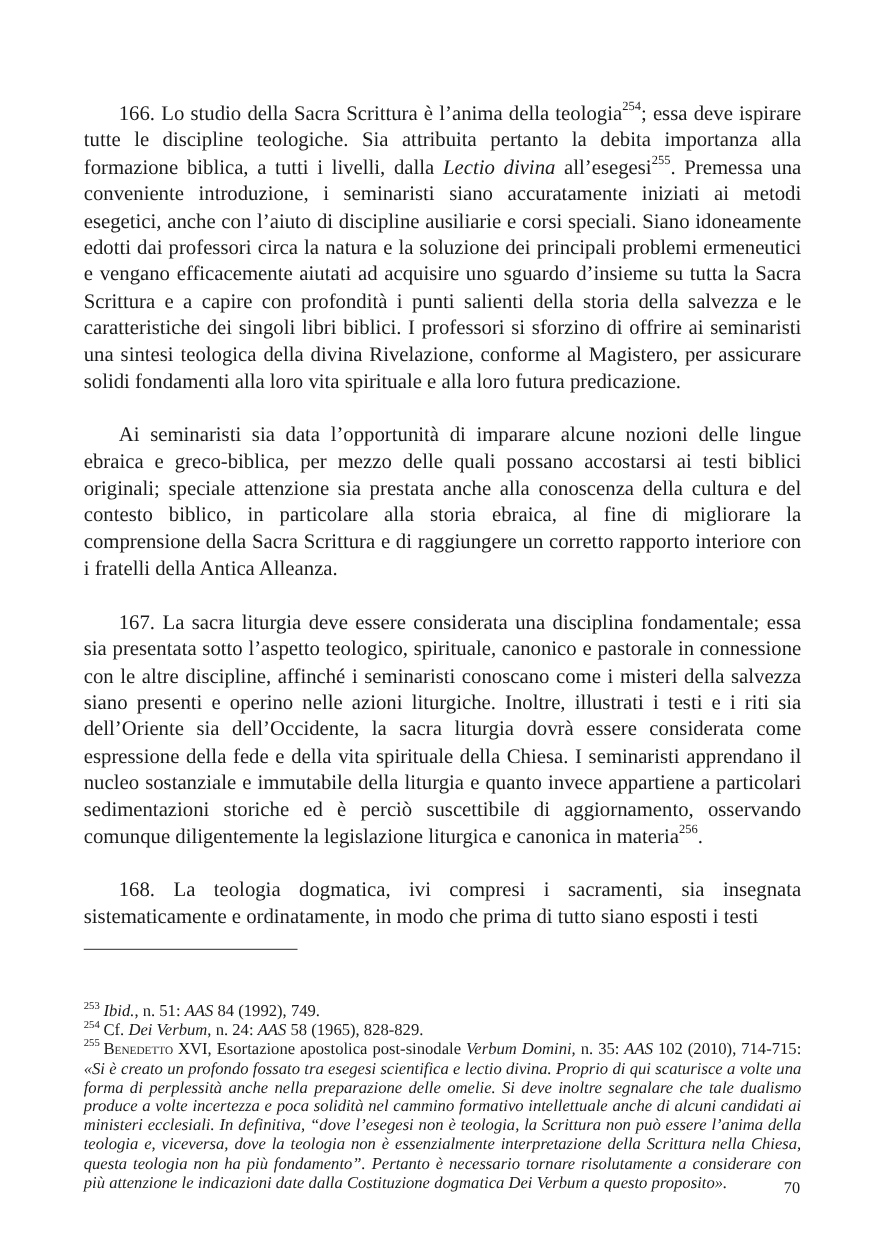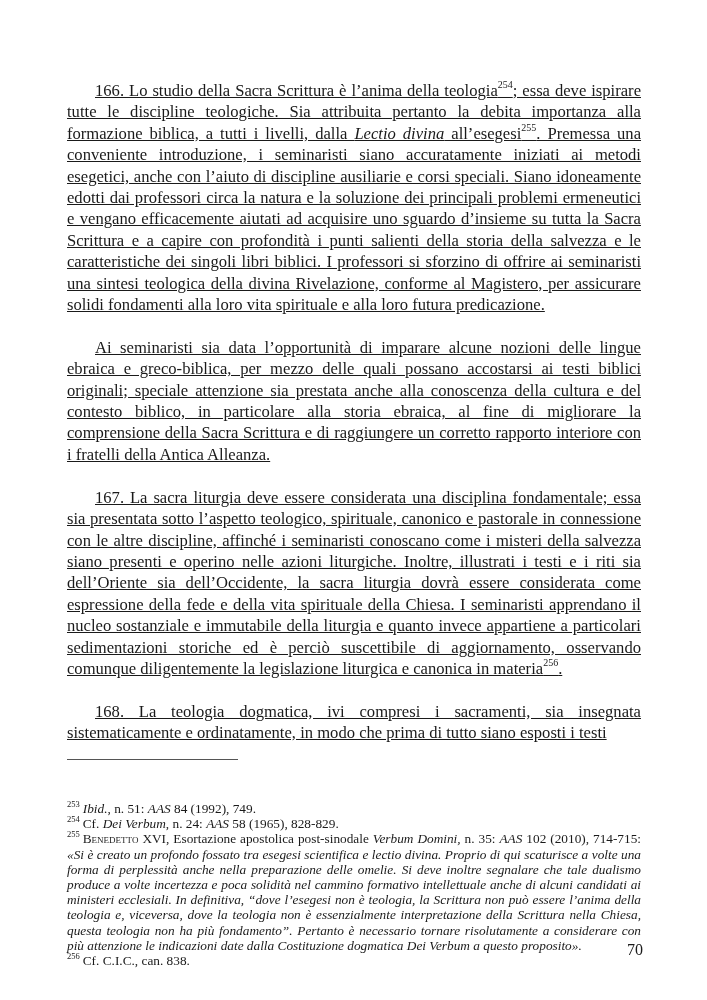--- a/index.html
+++ b/index.html
@@ -21,21 +21,21 @@
       top: 80px;
       width: 574px;
     }
     .body-text p {
       margin: 0;
       font-size: 16.6px;
       line-height: 21.4px;
       text-align: justify;
       text-align-last: left;
     }
-    .body-text p.indent { text-indent: 28px; text-decoration: underline; }
+    .body-text p.indent { text-indent: 28px; }
     .body-text p + p { margin-top: 21.4px; }
     .body-text p.cont { margin-top: 0; }
     .it { font-style: italic; }
     sup {
       font-size: 10px;
       line-height: 0;
       position: relative;
       top: -1px;
       vertical-align: super;
     }
@@ -64,21 +64,21 @@
     }
     .footnotes sup {
       font-size: 8.5px;
       top: -1px;
       margin-right: 3px;
     }
     .page-number {
       position: absolute;
       left: 627px;
       top: 940px;
-      font-size: 16px;
+      font-size: 13px;
       line-height: 20px;
     }
   </style>
 </head>
 <body>
 
 <div class="page body-text">
 
   <p class="indent"><span>166. Lo studio della Sacra Scrittura è l’anima della teologia</span><sup>254</sup><span>; essa deve ispirare tutte le discipline teologiche. Sia attribuita pertanto la debita importanza alla formazione biblica, a tutti i livelli, dalla </span><span class="it">Lectio divina</span><span> all’esegesi</span><sup>255</sup><span>. Premessa una conveniente introduzione, i seminaristi siano accuratamente iniziati ai metodi esegetici, anche con l’aiuto di discipline ausiliarie e corsi speciali. Siano idoneamente edotti dai professori circa la natura e la soluzione dei principali problemi ermeneutici e vengano efficacemente aiutati ad acquisire uno sguardo d’insieme su tutta la Sacra Scrittura e a capire con profondità i punti salienti della storia della salvezza e le caratteristiche dei singoli libri biblici. I professori si sforzino di offrire ai seminaristi una sintesi teologica della divina Rivelazione, conforme al Magistero, per assicurare solidi fondamenti alla loro vita spirituale e alla loro futura predicazione.</span></p>
 
@@ -91,16 +91,15 @@
 
 <div class="footnote-rule"></div>
 
 <div class="footnotes">
   <p><sup>253</sup><span class="it">Ibid.</span><span>, n. 51: </span><span class="it">AAS</span><span> 84 (1992), 749.</span></p>
 
   <p><sup>254</sup><span>Cf. </span><span class="it">Dei Verbum</span><span>, n. 24: </span><span class="it">AAS</span><span> 58 (1965), 828-829.</span></p>
 
   <p><sup>255</sup><span class="sc">Benedetto XVI</span><span>, Esortazione apostolica post-sinodale </span><span class="it">Verbum Domini,</span><span> n. 35: </span><span class="it">AAS</span><span> 102 (2010), 714-715: </span><span class="it">«Si è creato un profondo fossato tra esegesi scientifica e lectio divina. Proprio di qui scaturisce a volte una forma di perplessità anche nella preparazione delle omelie. Si deve inoltre segnalare che tale dualismo produce a volte incertezza e poca solidità nel cammino formativo intellettuale anche di alcuni candidati ai ministeri ecclesiali. In definitiva, “dove l’esegesi non è teologia, la Scrittura non può essere l’anima della teologia e, viceversa, dove la teologia non è essenzialmente interpretazione della Scrittura nella Chiesa, questa teologia non ha più fondamento”. Pertanto è necessario tornare risolutamente a considerare con più attenzione le indicazioni date dalla Costituzione dogmatica Dei Verbum a questo proposito».</span></p>
 
-  <p><sup>256</sup><span>Cf. C.I.C., can. 838.</span></p>
 </div>
 
 <div class="page-number">70</div>
 
 </body></html>

